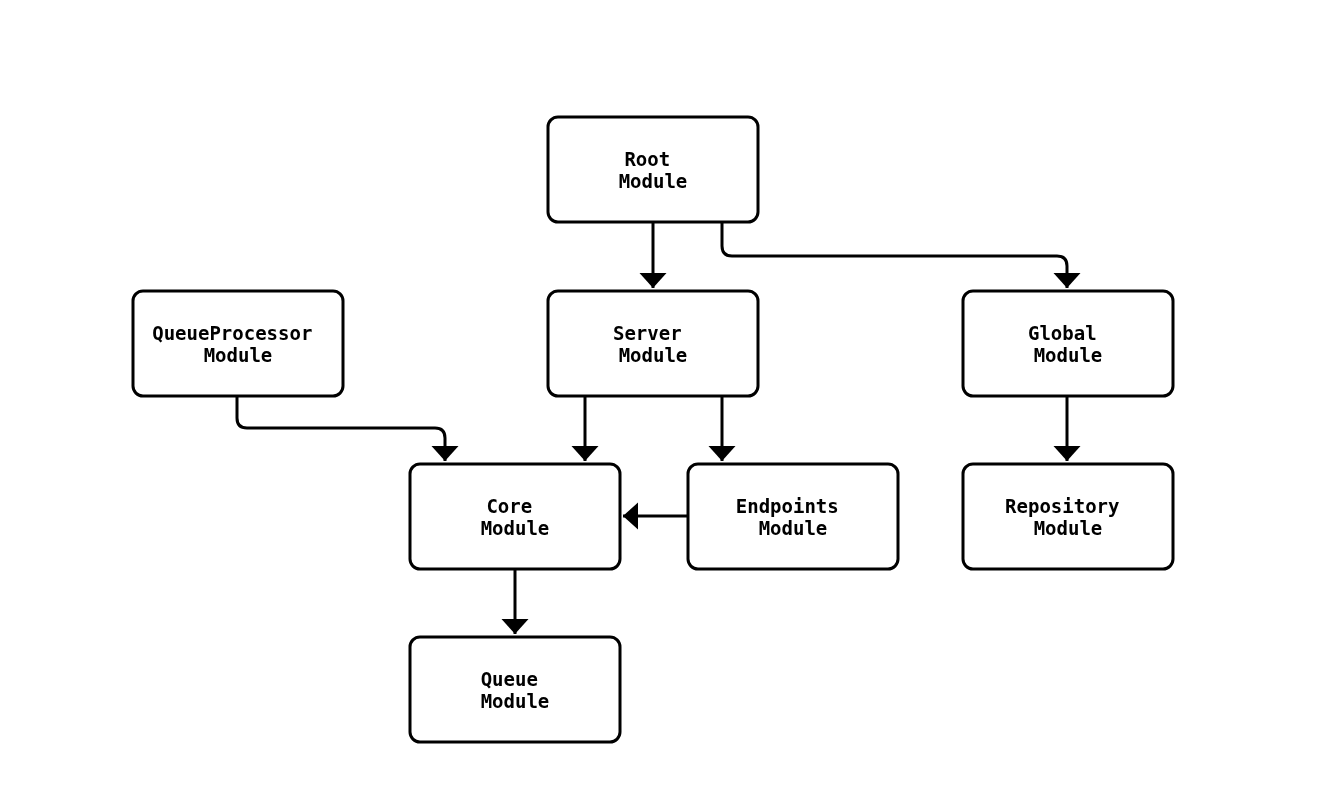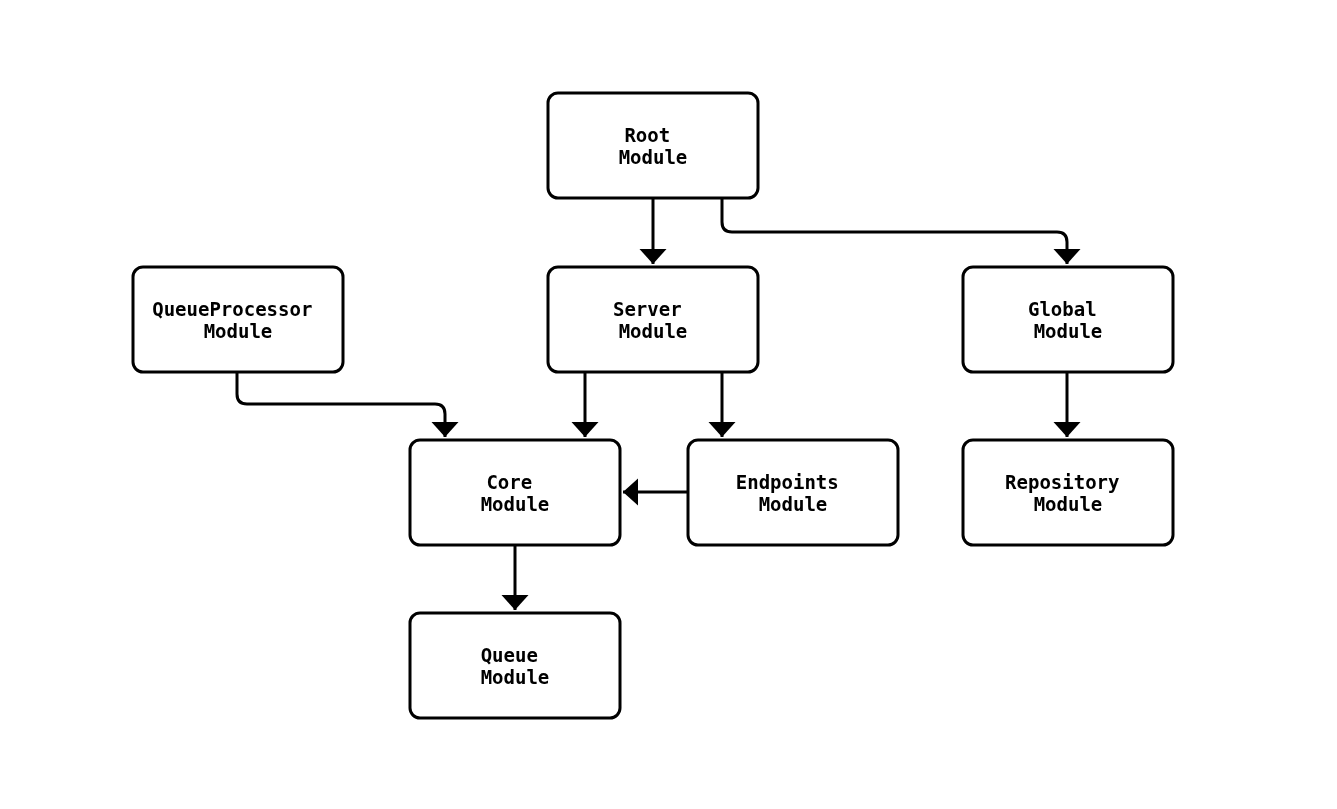--- a/index.html
+++ b/index.html
@@ -6,20 +6,21 @@
     margin: 0;
     padding: 0;
     background: #ffffff;
     width: 1337px;
     height: 809px;
     overflow: hidden;
   }
   .diagram-wrap {
     width: 1337px;
     height: 571px;
+    margin-top: 24px;
   }
   .edge {
     fill: none;
     stroke: #000000;
     stroke-width: 3;
   }
   .node-box {
     fill: #ffffff;
     stroke: #000000;
     stroke-width: 3;

